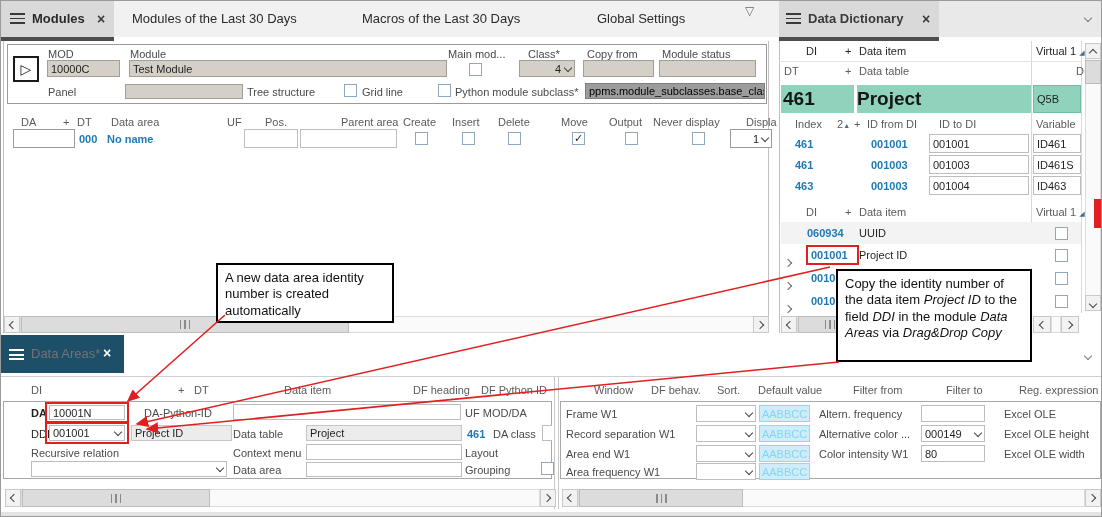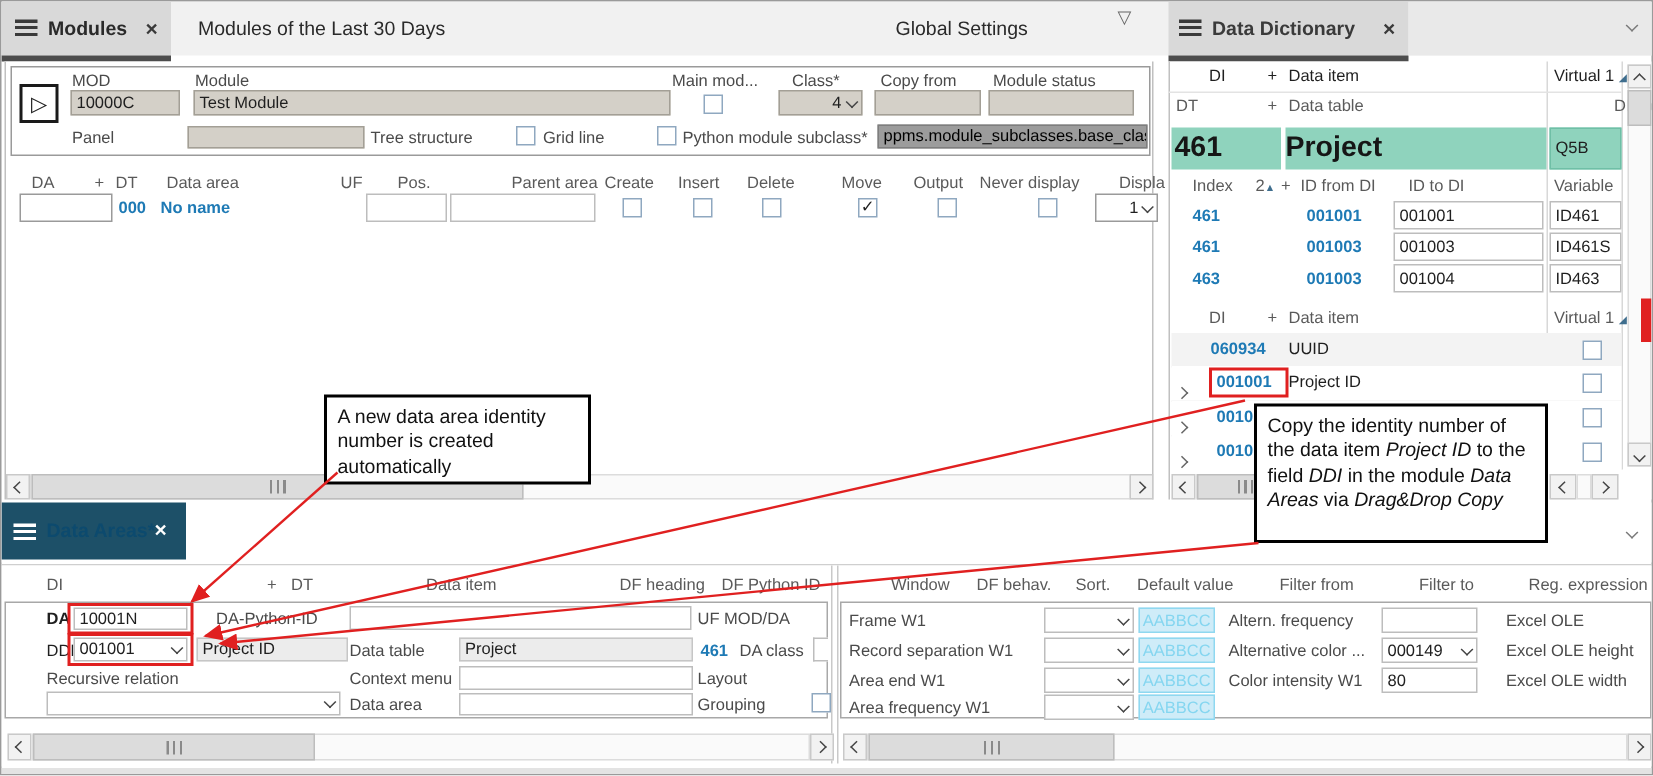--- a/index.html
+++ b/index.html
@@ -44,20 +44,21 @@
 <div id="root">
 
   <div class="abs" style="left:0;top:0;width:1102px;height:36px;background:#f1f1f1;"></div>
   <div class="abs" style="left:0;top:0;width:113px;height:36px;background:#d9d9d9;"></div>
   <div class="ham" style="left:9px;top:12px;"></div>
   <div class="tabtxt" style="left:31px;top:10px;font-weight:bold;">Modules</div>
   <div class="closex" style="left:96px;top:11px;">×</div>
   <div class="abs" style="left:0;top:36px;width:113px;height:4px;background:#4d4d4d;"></div>
 
   <div class="tabtxt" style="left:131px;top:10px;">Modules of the Last 30 Days</div>
+  <div class="tabtxt" style="left:361px;top:10px;">Macros of the Last 30 Days</div>
   <div class="tabtxt" style="left:596px;top:10px;">Global Settings</div>
   <div class="abs" style="left:744px;top:3px;font-size:12px;color:#6a6a6a;">▽</div>
 
   <div class="abs" style="left:778px;top:0;width:160px;height:36px;background:#d9d9d9;"></div>
   <div class="ham" style="left:785px;top:12px;"></div>
   <div class="tabtxt" style="left:807px;top:10px;color:#3a3a3a;font-weight:bold;">Data Dictionary</div>
   <div class="closex" style="left:921px;top:11px;">×</div>
   <div class="abs" style="left:778px;top:36px;width:160px;height:4px;background:#4d4d4d;"></div>
   <div class="abs" style="left:938px;top:0;width:164px;height:36px;background:#e9e9e9;"></div>
   <span class="abs" style="left:1084px;top:6px;"><span class="chev c-down" style="border-color:#7a7a7a;"></span></span>
@@ -249,21 +250,21 @@
       <span class="chev c-left"></span>
     </div>
   <div class="sb-track" style="left:1050px;top:315px;width:10px;height:17px;"></div>
   <div class="sb-btn" style="left:1060px;top:315px;width:18px;height:17px;">
       <span class="chev c-right"></span>
     </div>
 
   <div class="abs" style="left:0;top:334px;width:1102px;height:40px;background:#fff;"></div>
   <div class="abs" style="left:0;top:334px;width:123px;height:38px;background:#1d5068;"></div>
   <div class="ham white" style="left:8px;top:348px;"></div>
-  <div class="tabtxt" style="left:30px;top:345px;color:#0c4a6e;font-weight:bold;">Data Areas*</div>
+  <div class="tabtxt" style="left:30px;top:345px;color:#737373;font-weight:normal;">Data Areas*</div>
   <div class="closex" style="left:102px;top:345px;color:#fff;">×</div>
   <span class="abs" style="left:1084px;top:344px;"><span class="chev c-down" style="border-color:#7a7a7a;"></span></span>
 
   <div class="hline" style="left:0;top:375px;width:1102px;background:#cfcfcf;"></div>
   <div class="abs" style="left:0;top:376px;width:1102px;height:134px;background:#fff;"></div>
   <div class="vline" style="left:553px;top:376px;height:132px;background:#c9c9c9;"></div>
   <div class="vline" style="left:557px;top:376px;height:132px;background:#c9c9c9;"></div>
 
   <div class="lbl hdr" style="left:30px;top:383px;">DI</div>
   <div class="lbl hdr" style="left:177px;top:383px;">+</div>

